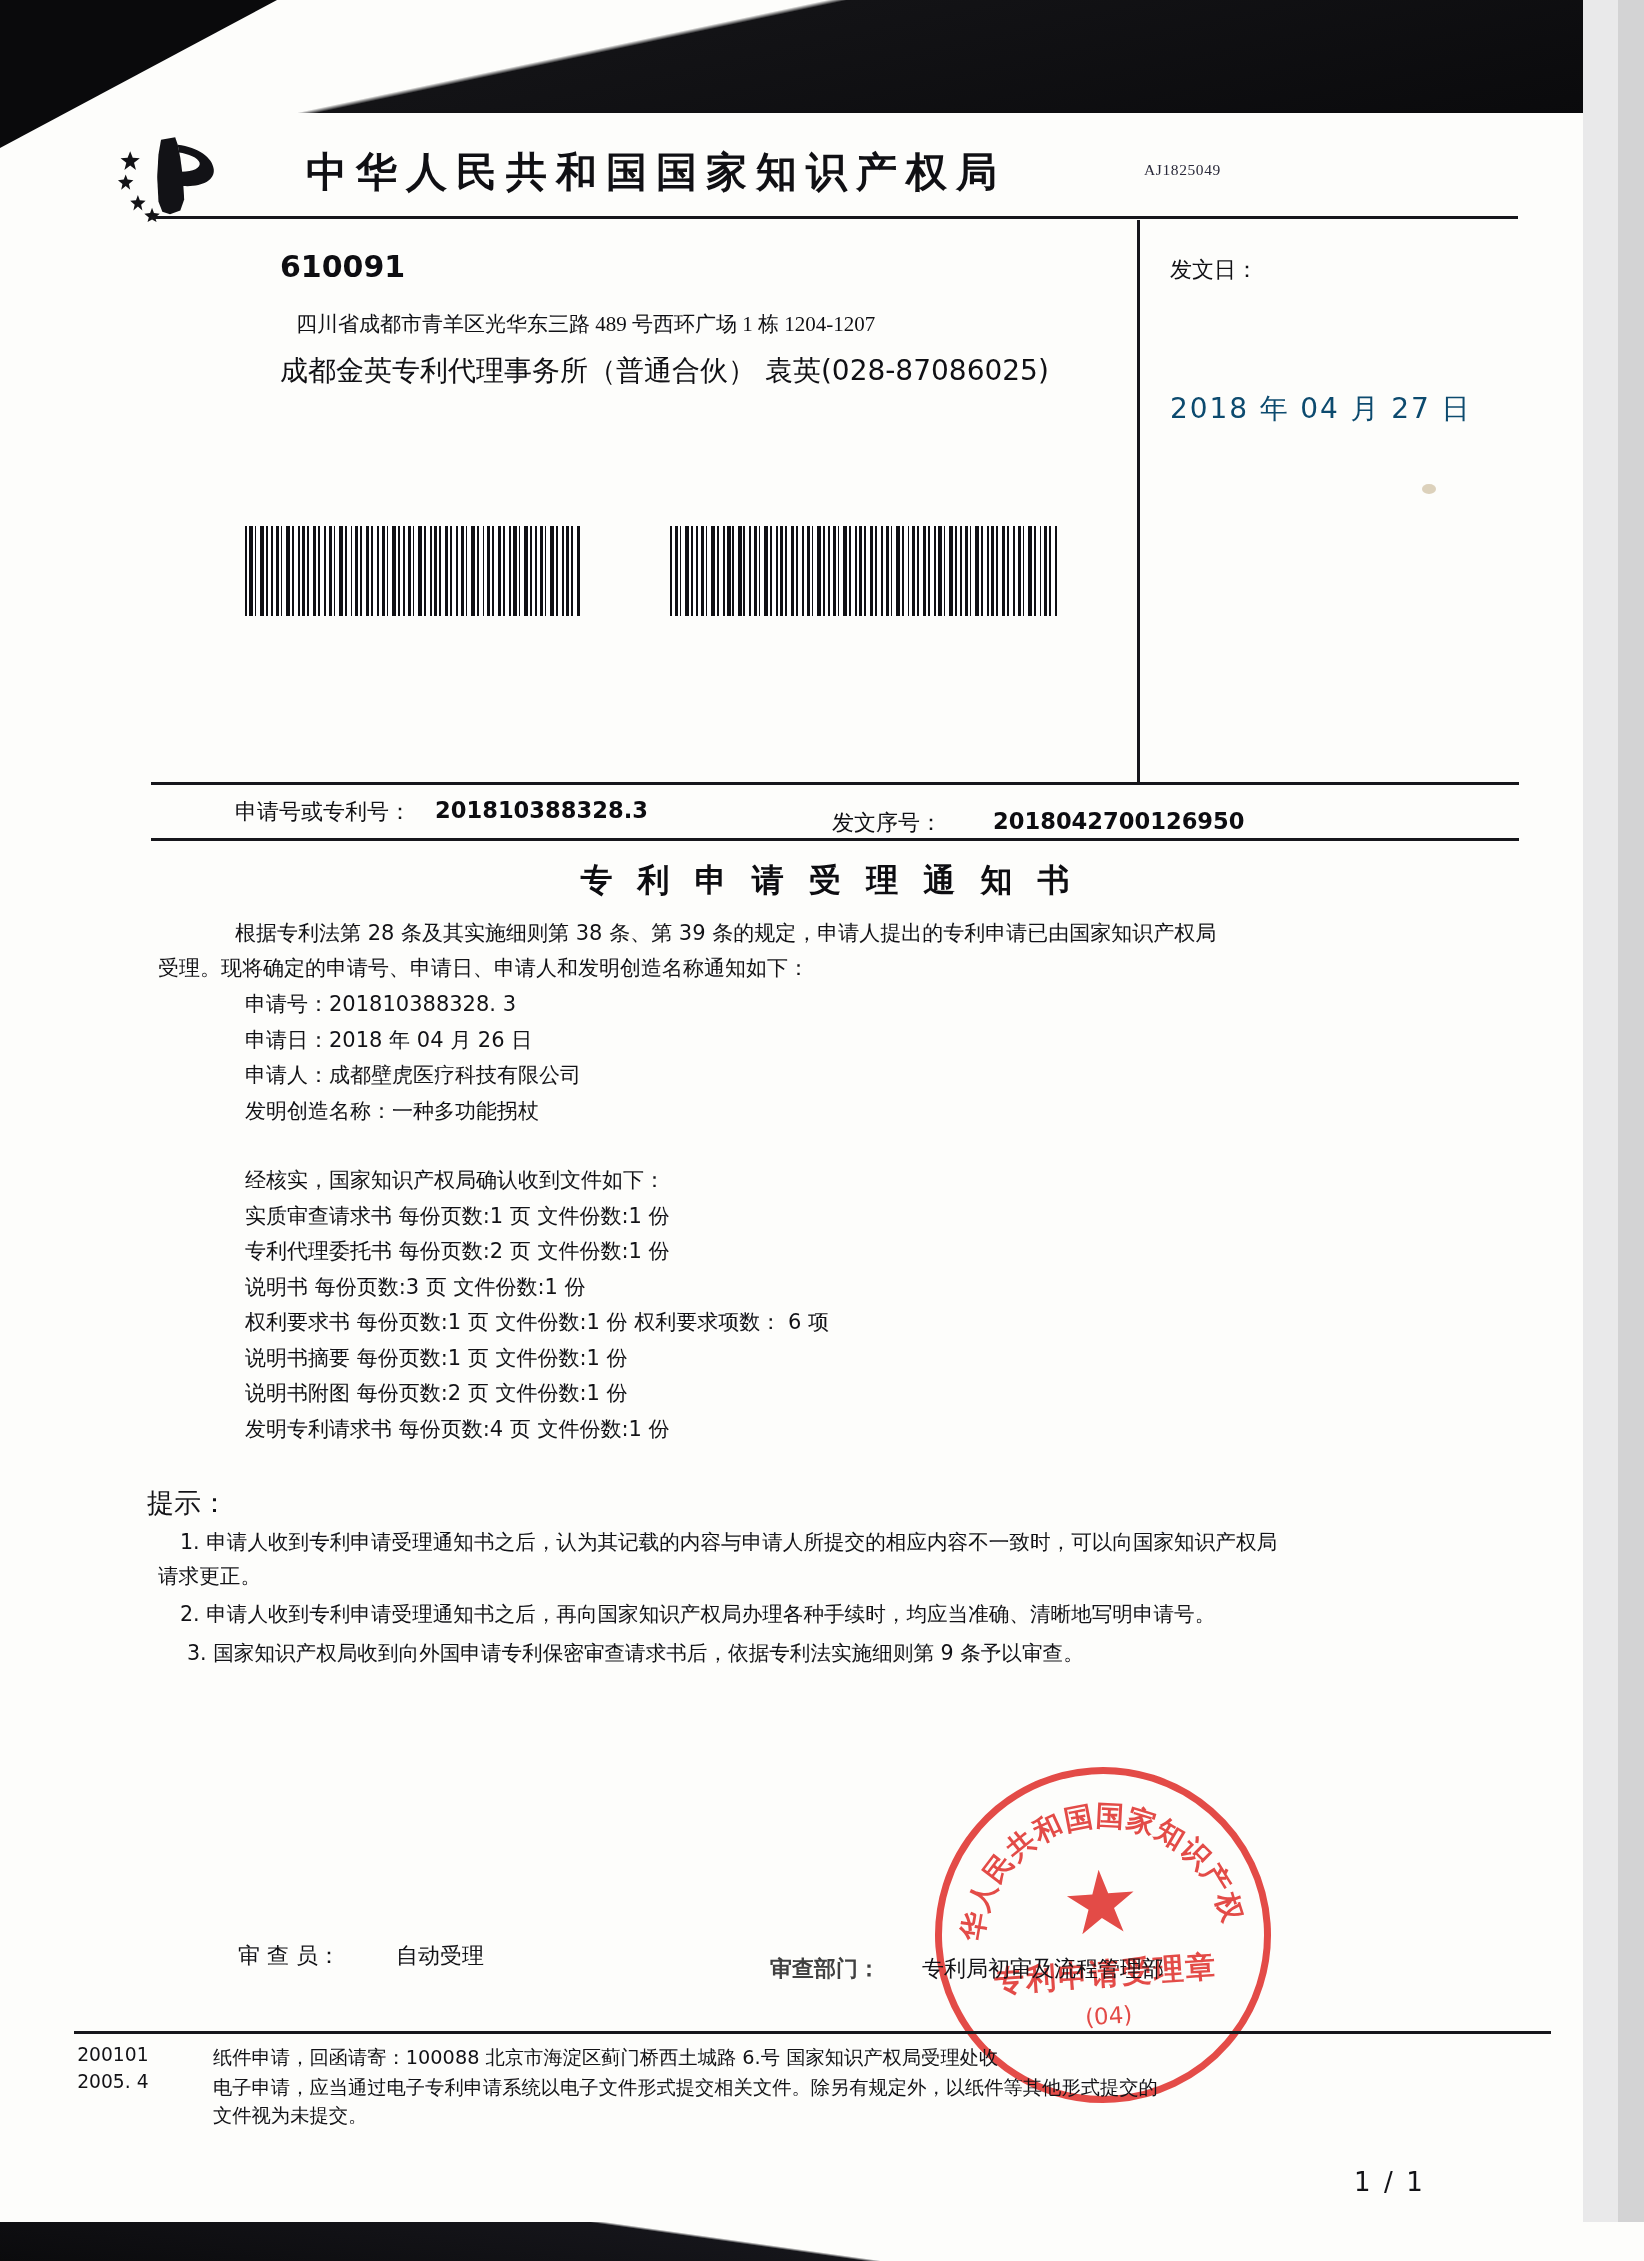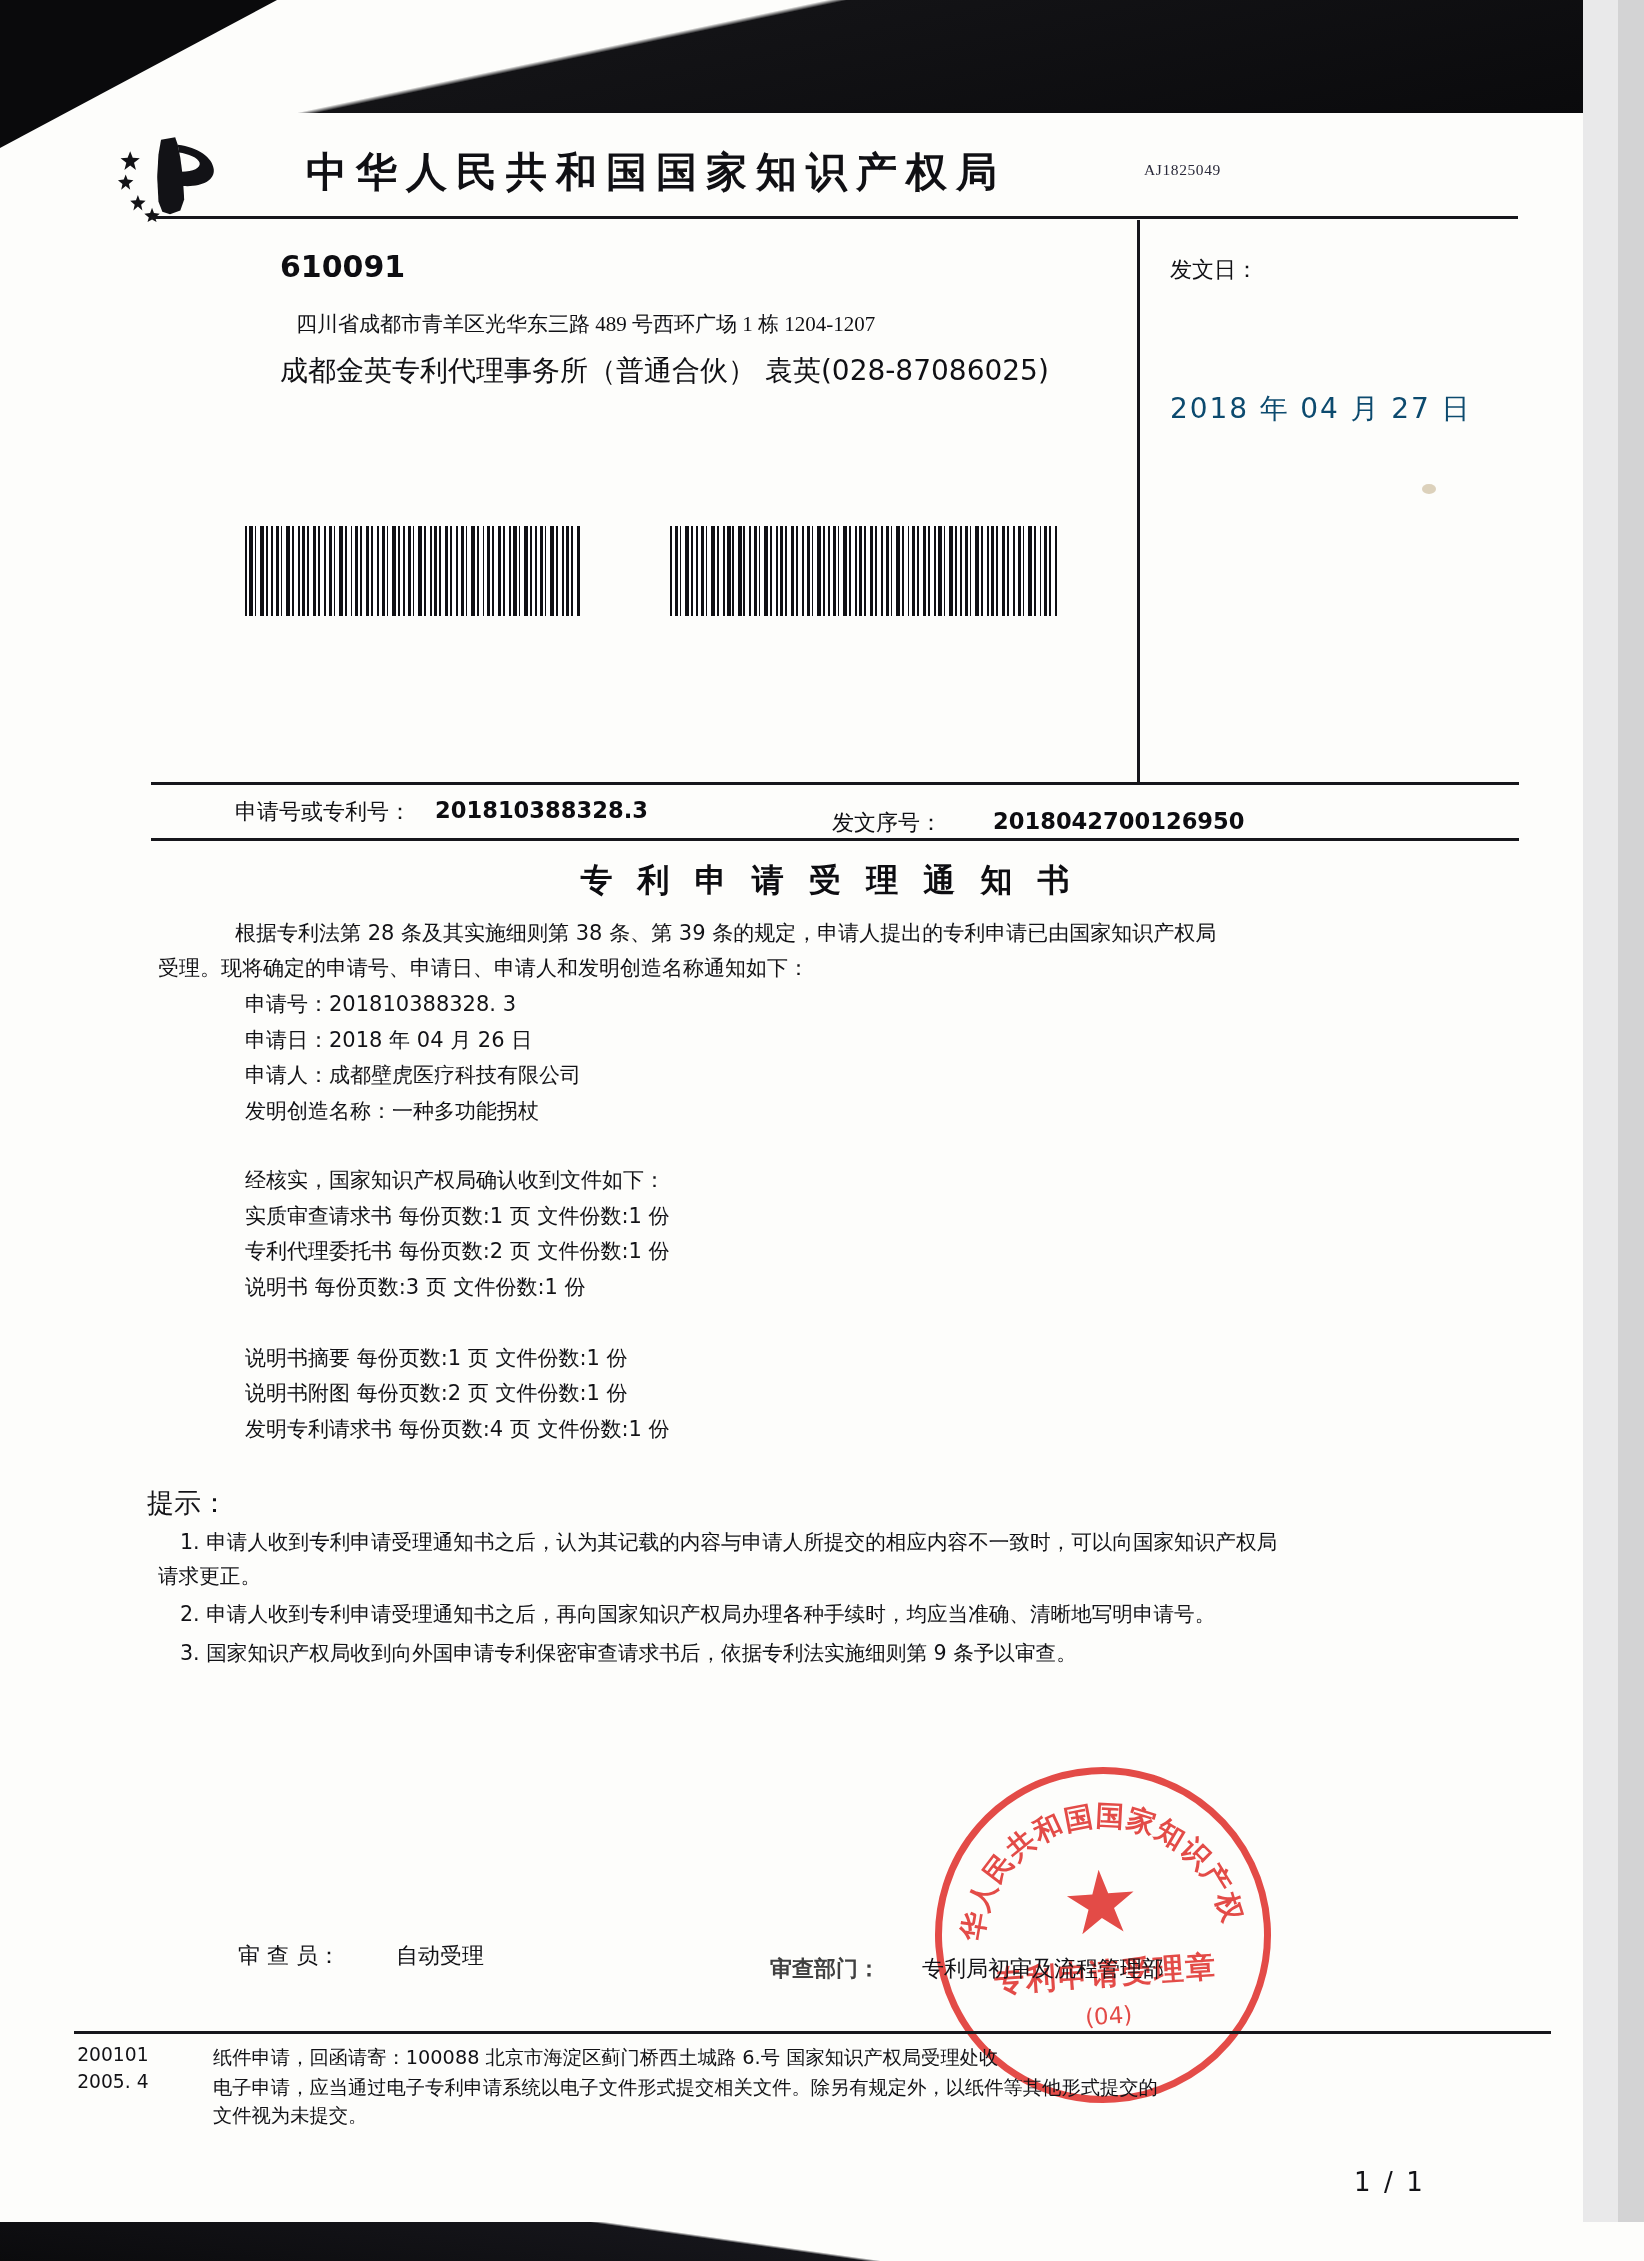--- a/index.html
+++ b/index.html
@@ -399,29 +399,30 @@
 
     <div class="para info-line" style="top:890px">申请号：201810388328. 3</div>
     <div class="para info-line" style="top:926px">申请日：2018 年 04 月 26 日</div>
     <div class="para info-line" style="top:961px">申请人：成都壁虎医疗科技有限公司</div>
     <div class="para info-line" style="top:997px">发明创造名称：一种多功能拐杖</div>
 
     <div class="para check-head" style="top:1066px">经核实，国家知识产权局确认收到文件如下：</div>
     <div class="para doc-item" style="top:1102px">实质审查请求书 每份页数:1 页 文件份数:1 份</div>
     <div class="para doc-item" style="top:1137px">专利代理委托书 每份页数:2 页 文件份数:1 份</div>
     <div class="para doc-item" style="top:1173px">说明书 每份页数:3 页  文件份数:1 份</div>
+    <div class="para doc-item" style="top:1208px">权利要求书 每份页数:1 页 文件份数:1 份 权利要求项数：  6 项</div>
     <div class="para doc-item" style="top:1244px">说明书摘要 每份页数:1 页 文件份数:1 份</div>
     <div class="para doc-item" style="top:1279px">说明书附图 每份页数:2 页 文件份数:1 份</div>
     <div class="para doc-item" style="top:1315px">发明专利请求书 每份页数:4 页 文件份数:1 份</div>
 
     <div class="tips-head">提示：</div>
     <div class="tip" style="left:106px; top:1428px">1. 申请人收到专利申请受理通知书之后，认为其记载的内容与申请人所提交的相应内容不一致时，可以向国家知识产权局</div>
     <div class="tip" style="left:84px; top:1462px">请求更正。</div>
     <div class="tip" style="left:106px; top:1500px">2. 申请人收到专利申请受理通知书之后，再向国家知识产权局办理各种手续时，均应当准确、清晰地写明申请号。</div>
-    <div class="tip" style="left:106px; top:1539px">3. 国家知识产权局收到向外国申请专利保密审查请求书后，依据专利法实施细则第 9 条予以审查。</div>
+    <div class="tip" style="left:113px; top:1539px">3. 国家知识产权局收到向外国申请专利保密审查请求书后，依据专利法实施细则第 9 条予以审查。</div>
 
     <div class="seal">
       <svg class="seal-arc" viewBox="0 0 500 500">
         <defs>
           <path id="arcpath" d="M 60 270 A 190 190 0 1 1 440 270" fill="none"></path>
         </defs>
         <text>
           <textPath href="#arcpath" startOffset="50%" text-anchor="middle">中华人民共和国国家知识产权局</textPath>
         </text>
       </svg>

